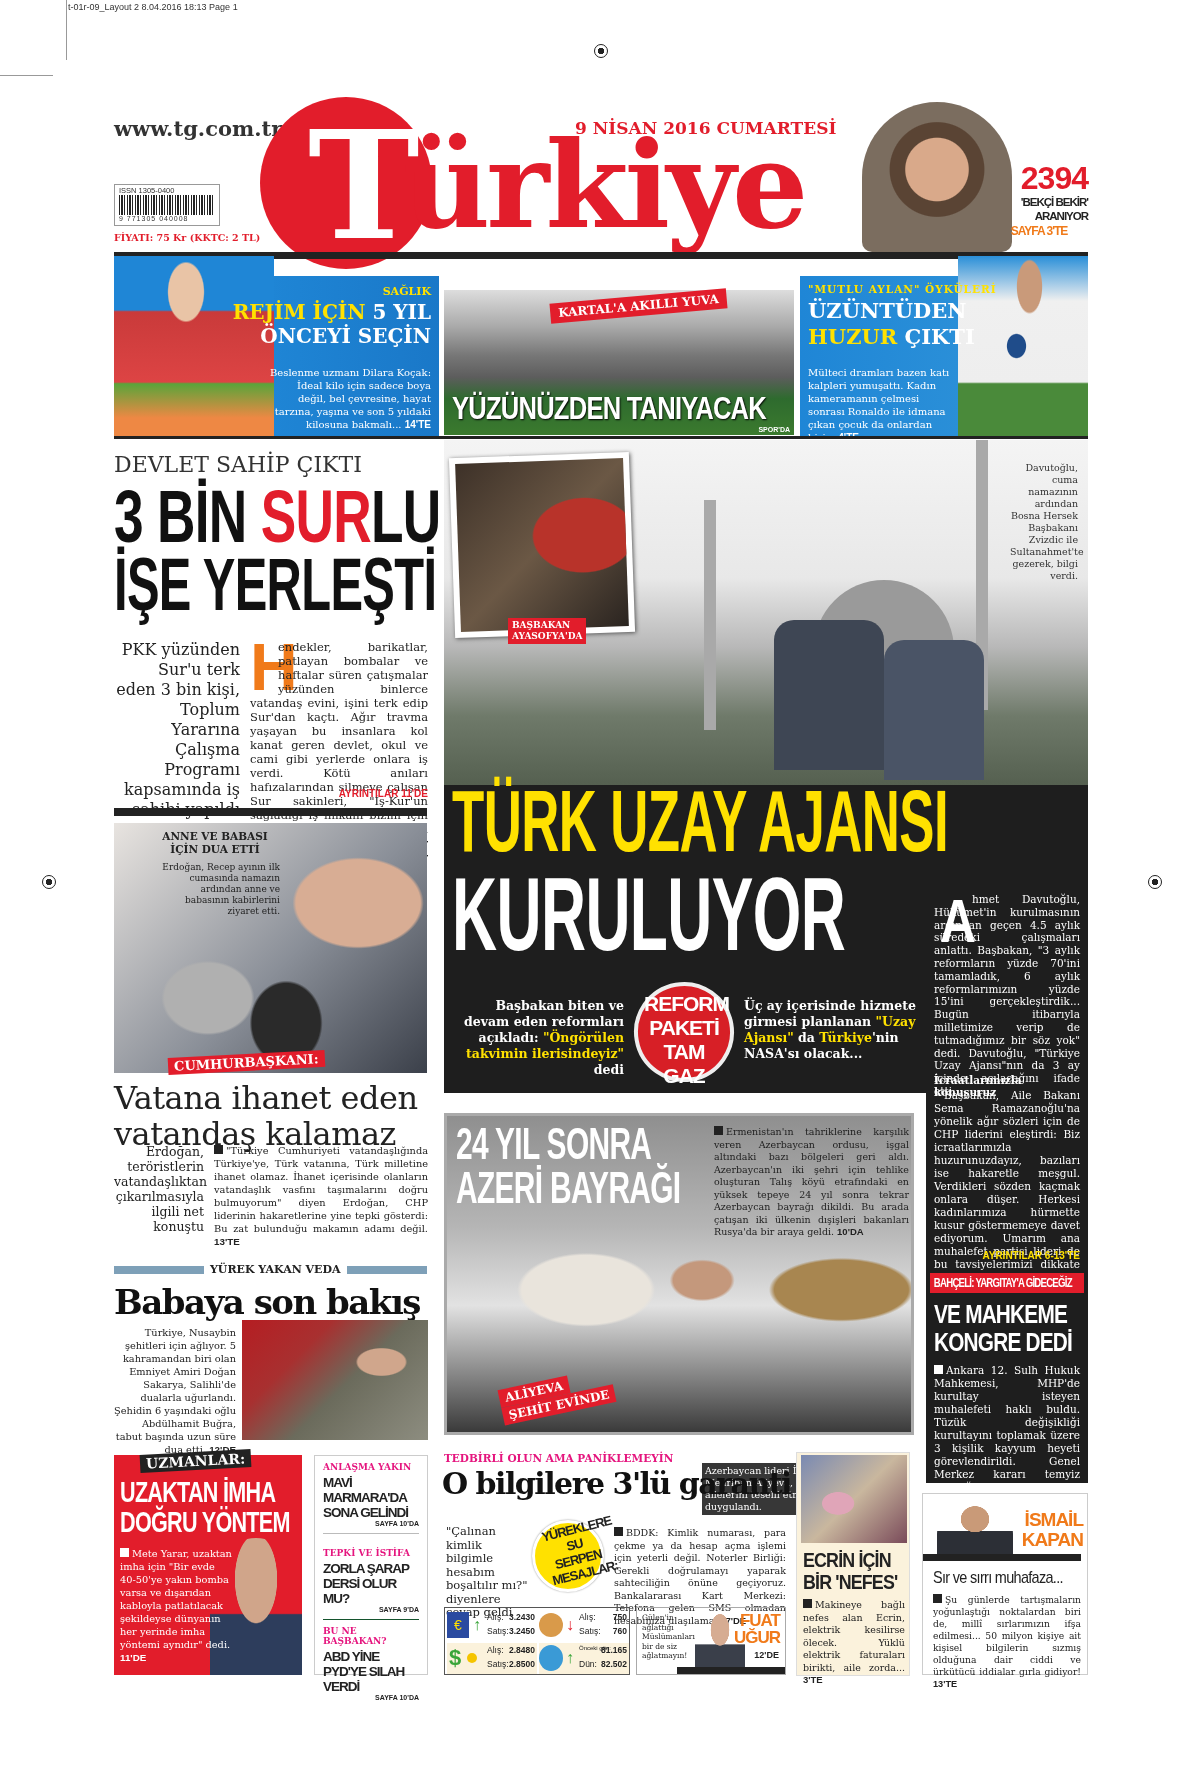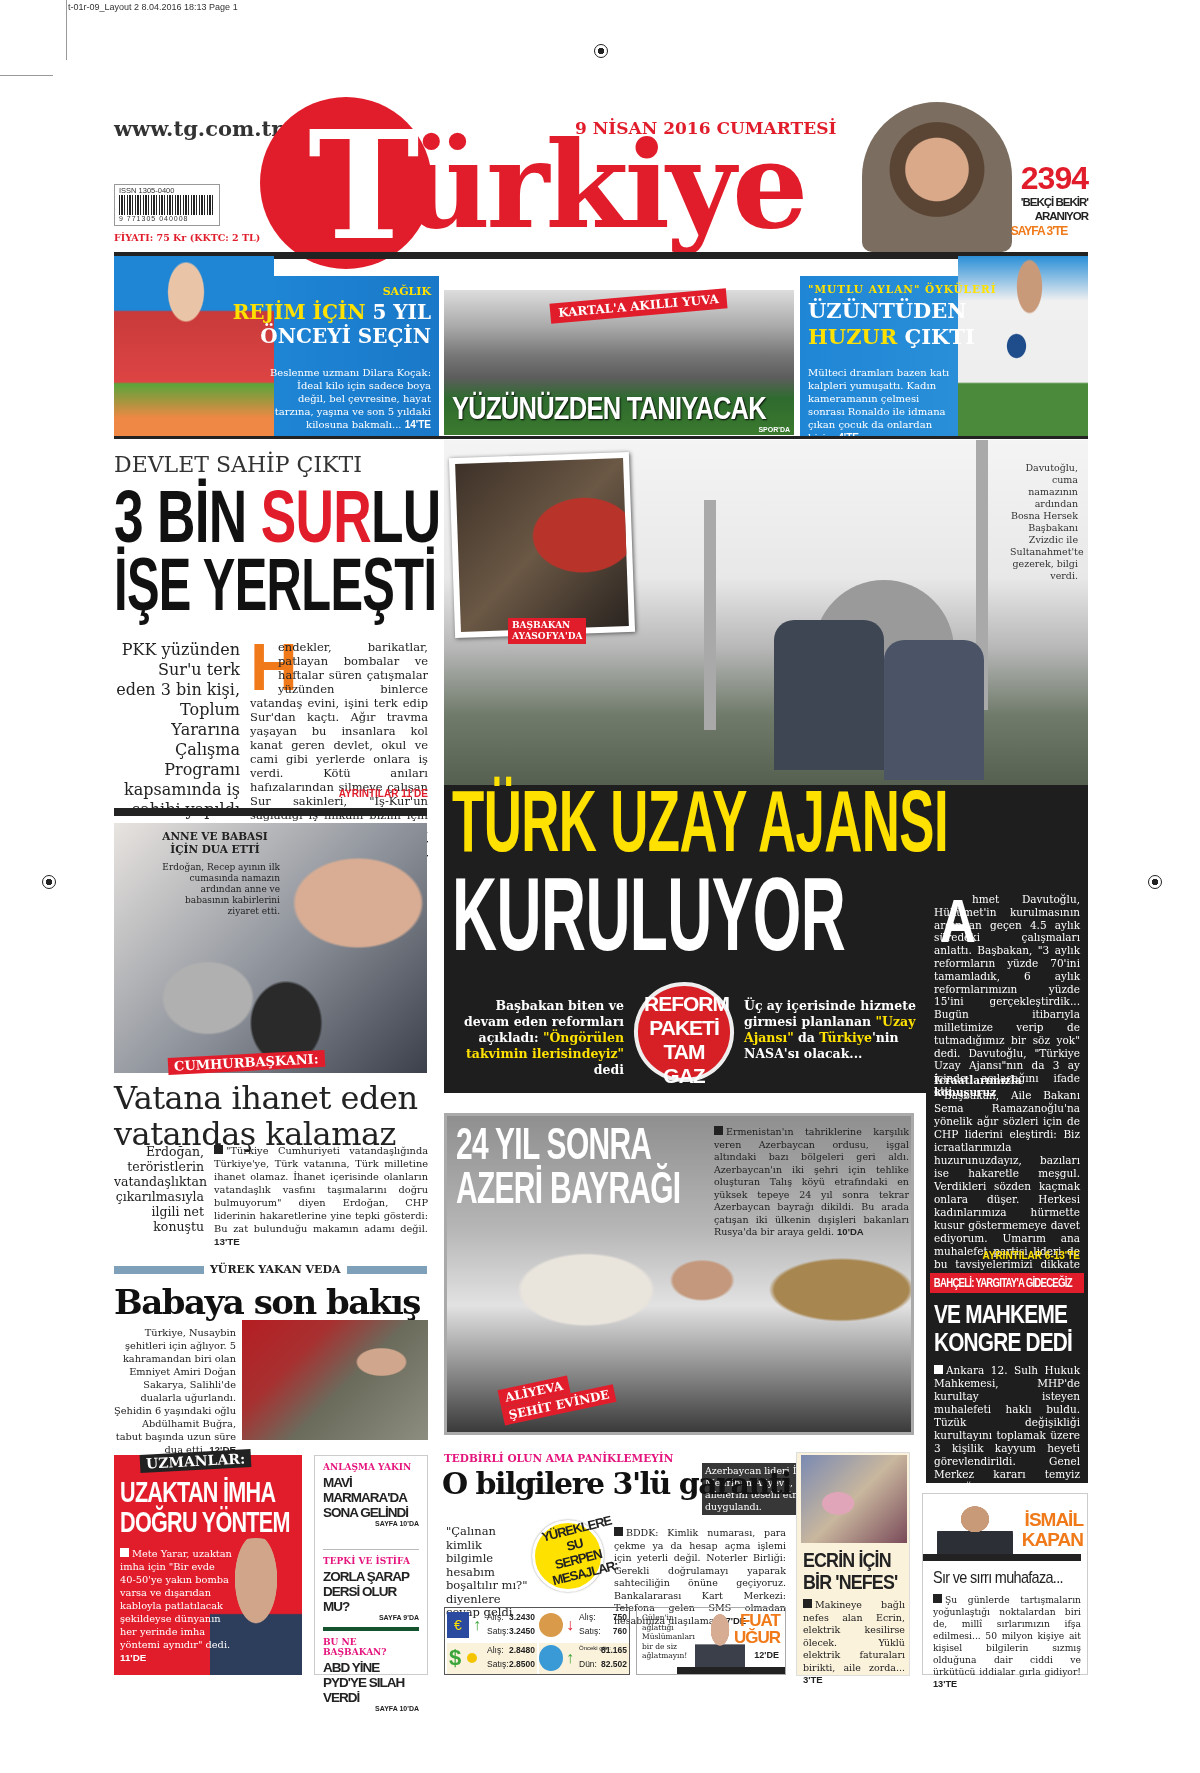--- a/index.html
+++ b/index.html
@@ -181,26 +181,26 @@
 <div class="abs slab" style="left:140px;top:1452px;background:#222;color:#fff;font-size:14px;padding:1px 6px;transform:rotate(-3deg)">UZMANLAR:</div>
 <div class="abs cond" style="left:120px;top:1477px;font-size:30px;line-height:30px;color:#fff;transform:scaleX(0.72);white-space:nowrap">
   <div>UZAKTAN İMHA</div>
     <div>DOĞRU YÖNTEM</div>
 </div>
 <div class="abs serif" style="left:120px;top:1547px;width:112px;font-size:9.8px;line-height:13px;color:#fff">
   <span class="sq-w"></span><span>Mete Yarar, uzaktan imha için "Bir evde 40-50'ye yakın bomba varsa ve dışarıdan kabloyla patlatılacak şekildeyse dünyanın her yerinde imha yöntemi aynıdır" dedi.</span> <b class="sans">11'DE</b>
 </div>
 
 <div class="abs" style="left:314px;top:1455px;width:114px;height:220px;border:1px solid #ccc;padding:6px 8px">
-  <div style="border-bottom:1px solid #bbb;padding-bottom:22px;margin-bottom:6px">
+  <div style="border-bottom:1px solid #bbb;padding-bottom:6px;margin-bottom:14px">
     <div class="slab magenta" style="font-size:9px">ANLAŞMA YAKIN</div>
     <div class="cond" style="font-size:13.5px;line-height:15px;margin-top:3px">MAVİ MARMARA'DA SONA GELİNDİ</div>
     <div class="ref" style="font-size:7px;text-align:right">SAYFA 10'DA</div>
   </div>
-  <div style="border-bottom:4px solid #14532d;padding-bottom:6px;margin-bottom:6px">
+  <div style="border-bottom:1px solid #14532d;padding-bottom:6px;margin-bottom:6px">
     <div class="slab magenta" style="font-size:9px">TEPKİ VE İSTİFA</div>
     <div class="cond" style="font-size:13.5px;line-height:15px;margin-top:3px">ZORLA ŞARAP DERSİ OLUR MU?</div>
     <div class="ref" style="font-size:7px;text-align:right">SAYFA 9'DA</div>
   </div>
   <div>
     <div class="slab magenta" style="font-size:9px">BU NE BAŞBAKAN?</div>
     <div class="cond" style="font-size:13.5px;line-height:15px;margin-top:3px">ABD YİNE PYD'YE SILAH VERDİ</div>
     <div class="ref" style="font-size:7px;text-align:right">SAYFA 10'DA</div>
   </div>
 </div>

